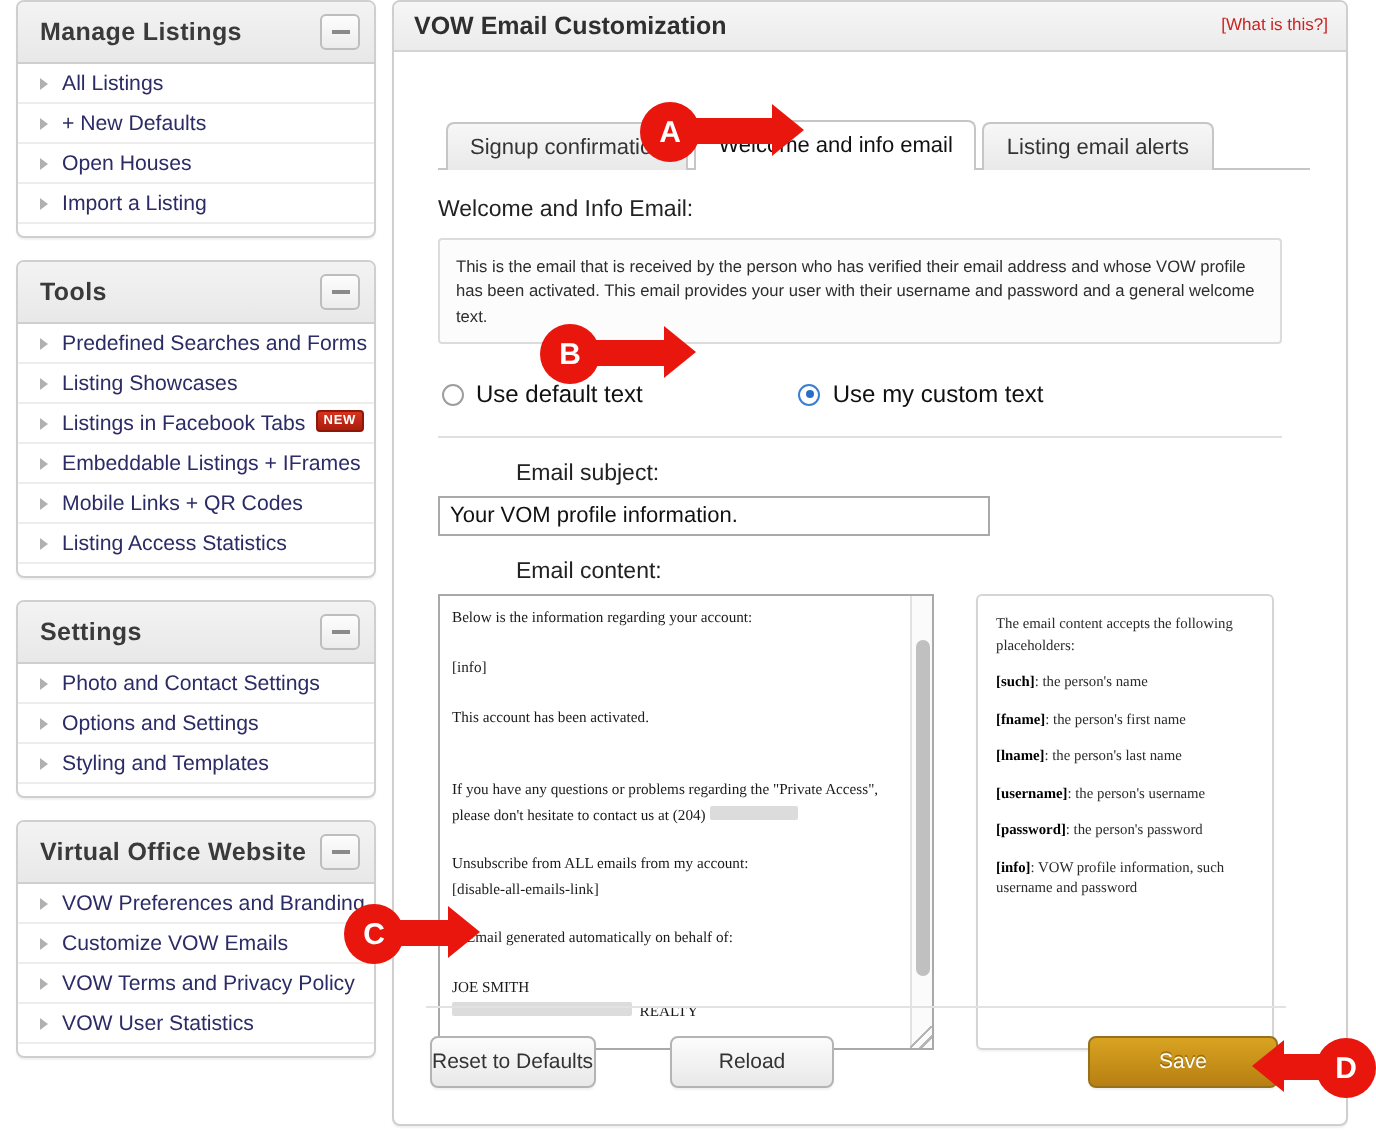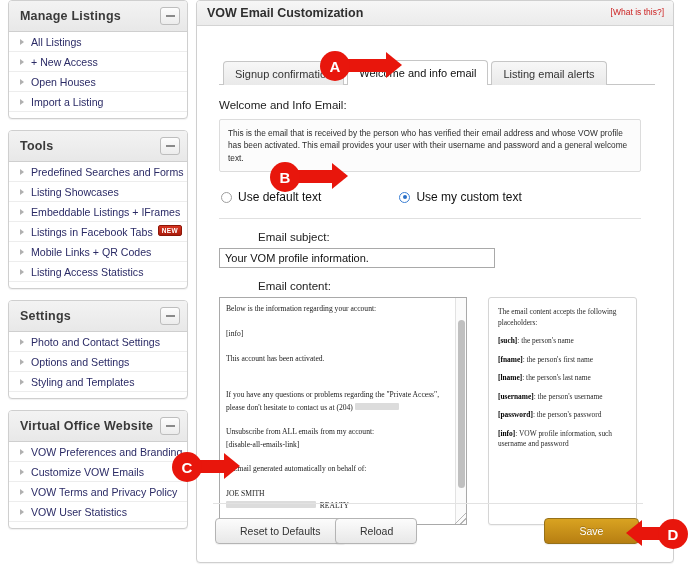--- a/index.html
+++ b/index.html
@@ -344,21 +344,21 @@
   }
   .btn {
     height: 26px;
     border: 1px solid #b4b4b4;
     border-radius: 4px;
     background: linear-gradient(to bottom, #fcfcfc 0%, #e8e8e8 100%);
     font-size: 10.5px;
     color: #333;
     font-family: "Liberation Sans", sans-serif;
     cursor: pointer;
-    padding: 0 24px;
+    padding: 0 0;
     box-shadow: 0 1px 1px rgba(0,0,0,0.06);
   }
   .btn-reset { position: absolute; left: 0; top: 0; }
   .btn-reload { position: absolute; left: 120px; top: 0; width: 82px; text-align: center; }
   .btn-save {
     position: absolute; right: 16px; top: 0;
     width: 95px;
     border: 1px solid #96711a;
     background: linear-gradient(to bottom, #d9a321 0%, #b77f12 100%);
     color: #ffffff;
@@ -435,21 +435,21 @@
         <span class="panel-title">Manage Listings</span>
         <span class="collapse-btn"></span>
       </div>
       <div class="panel-body">
         <div class="nav-item">
           <span class="nav-bullet"></span>
           <span class="nav-label">All Listings</span>
         </div>
         <div class="nav-item">
           <span class="nav-bullet"></span>
-          <span class="nav-label">+ New Access</span>
+          <span class="nav-label">+ New Defaults</span>
         </div>
         <div class="nav-item">
           <span class="nav-bullet"></span>
           <span class="nav-label">Open Houses</span>
         </div>
         <div class="nav-item">
           <span class="nav-bullet"></span>
           <span class="nav-label">Import a Listing</span>
         </div>
         <div class="panel-foot"></div>
@@ -465,26 +465,26 @@
         <div class="nav-item">
           <span class="nav-bullet"></span>
           <span class="nav-label">Predefined Searches and Forms</span>
         </div>
         <div class="nav-item">
           <span class="nav-bullet"></span>
           <span class="nav-label">Listing Showcases</span>
         </div>
         <div class="nav-item">
           <span class="nav-bullet"></span>
-          <span class="nav-label">Embeddable Listings + IFrames</span>
-        </div>
-        <div class="nav-item">
-          <span class="nav-bullet"></span>
           <span class="nav-label">Listings in Facebook Tabs</span>
           <span class="badge-new">NEW</span>
+        </div>
+        <div class="nav-item">
+          <span class="nav-bullet"></span>
+          <span class="nav-label">Embeddable Listings + IFrames</span>
         </div>
         <div class="nav-item">
           <span class="nav-bullet"></span>
           <span class="nav-label">Mobile Links + QR Codes</span>
         </div>
         <div class="nav-item">
           <span class="nav-bullet"></span>
           <span class="nav-label">Listing Access Statistics</span>
         </div>
         <div class="panel-foot"></div>

